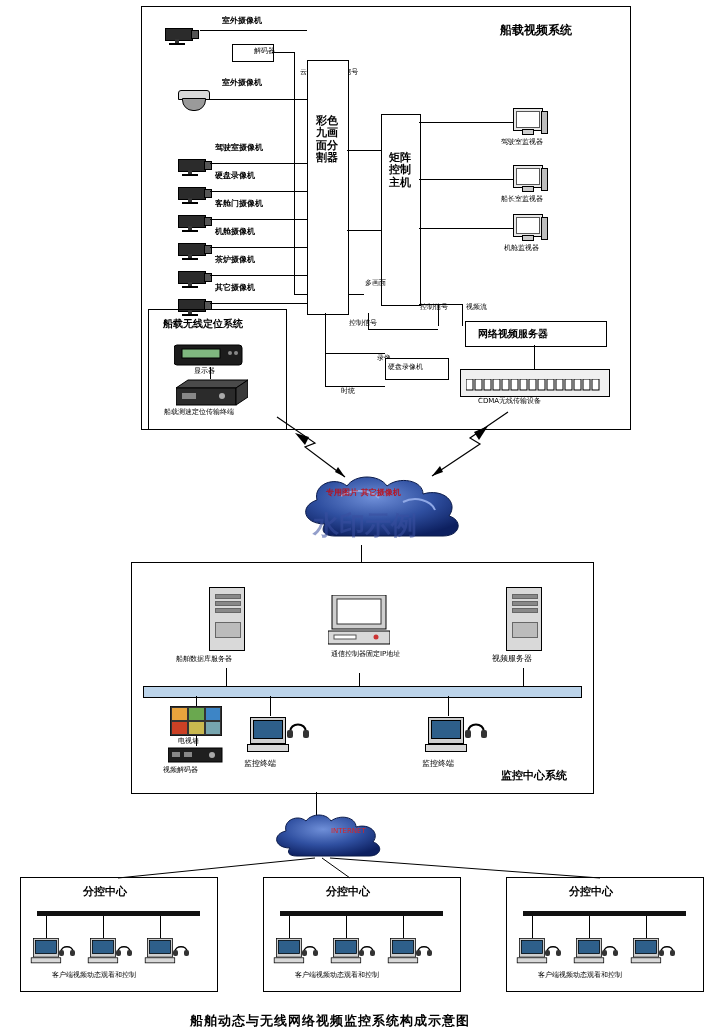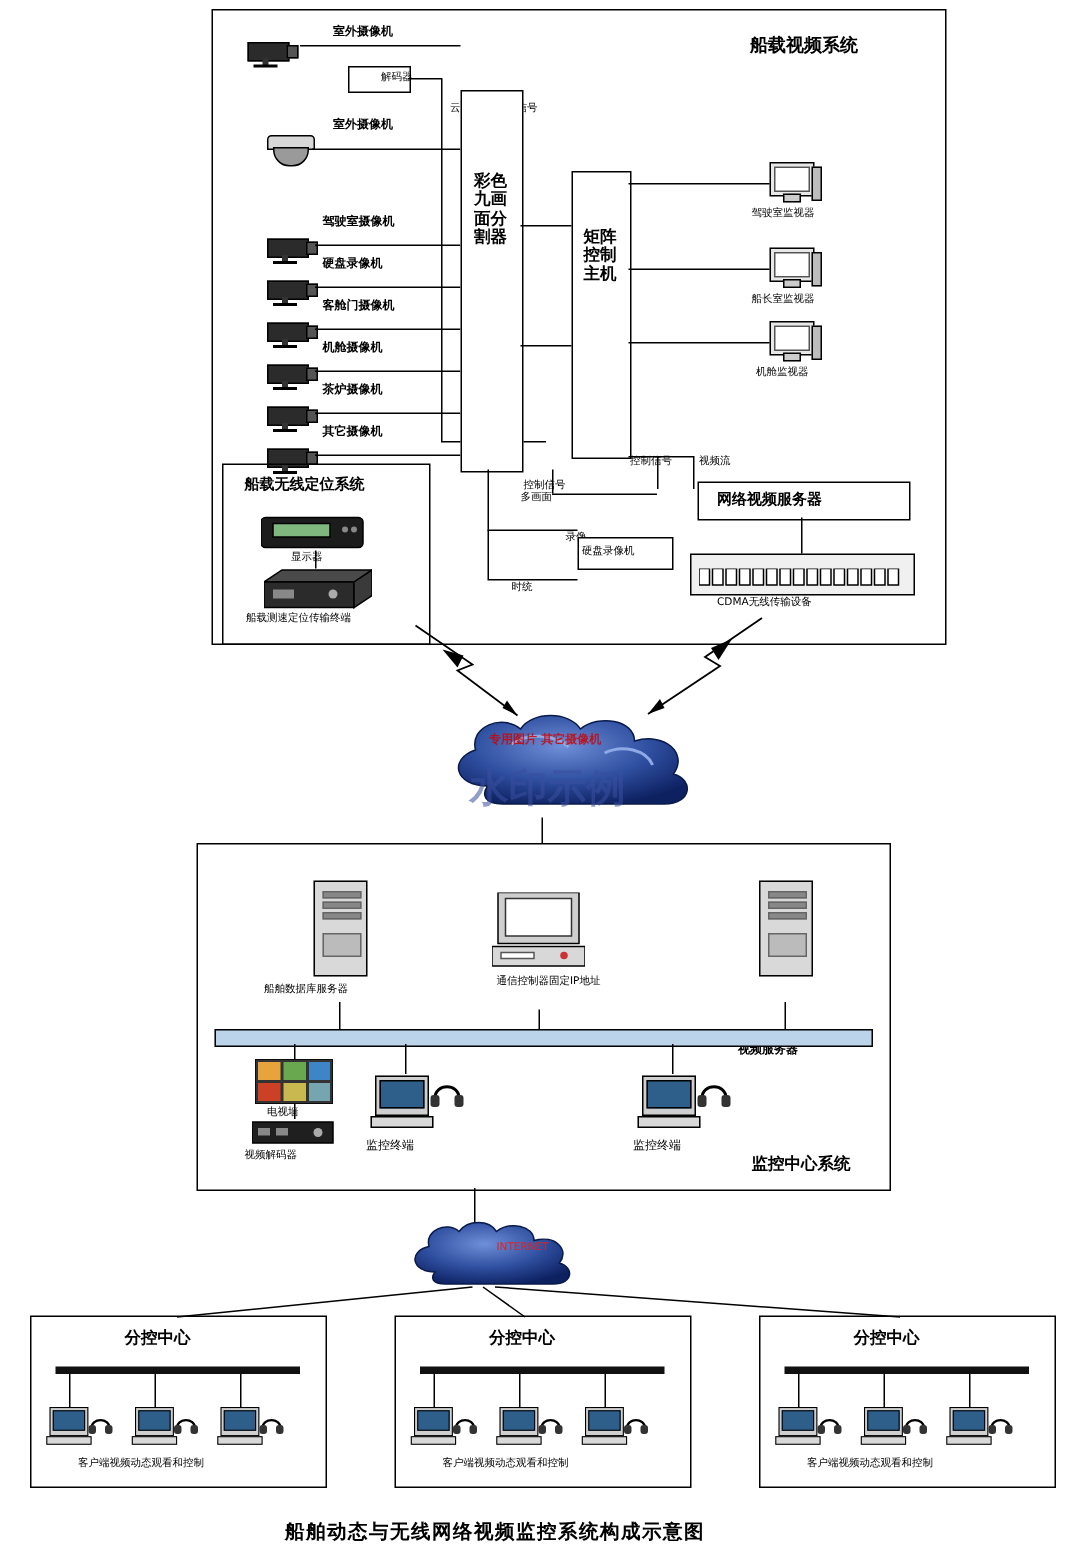--- a/index.html
+++ b/index.html
@@ -161,21 +161,21 @@
 
 <div class="mon" style="left:513px;top:214px;">
   <div class="scr"></div>
     <div class="scr2"></div>
     <div class="shadow"></div>
     <div class="stand"></div>
 </div>
 <div class="lbl sm" style="left:504px;top:245px;">机舱监视器</div>
 <div class="ln hln" style="left:419px;top:228px;width:94px;"></div>
 
-<div class="lbl sm" style="left:347px;top:280px;margin-top:48px;">多画面</div>
+<div class="lbl sm" style="left:365px;top:280px;">多画面</div>
 <div class="lbl sm" style="left:466px;top:304px;">视频流</div>
 <div class="lbl sm" style="left:349px;top:320px;">控制信号</div>
 <div class="lbl sm" style="left:420px;top:304px;">控制信号</div>
 <div class="lbl sm" style="left:337px;top:355px;margin-left:40px;">录像</div>
 <div class="lbl sm" style="left:341px;top:388px;">时统</div>
 
 <div class="ln vln" style="left:462px;top:304px;height:22px;"></div>
 <div class="ln hln" style="left:419px;top:304px;width:43px;"></div>
 <div class="ln vln" style="left:438px;top:304px;height:22px;"></div>
 <div class="ln vln" style="left:325px;top:313px;height:40px;"></div>
@@ -289,21 +289,21 @@
 <div class="lbl sm" style="left:331px;top:650px;line-height:1.3;">
   <span>通信控制器固定IP地址</span>
 </div>
 
 <div class="tower" style="left:506px;top:587px;">
   <i style="top:6px;"></i>
     <i style="top:13px;"></i>
     <i style="top:20px;"></i>
   <i style="top:34px;height:14px;background:#bbb;"></i>
 </div>
-<div class="lbl sm" style="left:492px;top:696px;font-size:8px;font-weight:bold;">视频服务器</div>
+<div class="lbl sm" style="left:492px;top:655px;font-size:8px;">视频服务器</div>
 
 <div class="abs" style="left:143px;top:686px;width:437px;height:10px;background:#bcd4ea;border:1px solid #000;"></div>
 <div class="ln vln" style="left:226px;top:668px;height:18px;"></div>
 <div class="ln vln" style="left:359px;top:673px;height:13px;"></div>
 <div class="ln vln" style="left:523px;top:668px;height:18px;"></div>
 <div class="ln vln" style="left:270px;top:696px;height:20px;"></div>
 <div class="ln vln" style="left:448px;top:696px;height:20px;"></div>
 <div class="ln vln" style="left:196px;top:696px;height:10px;"></div>
 
 <div class="abs" style="left:170px;top:706px;">

